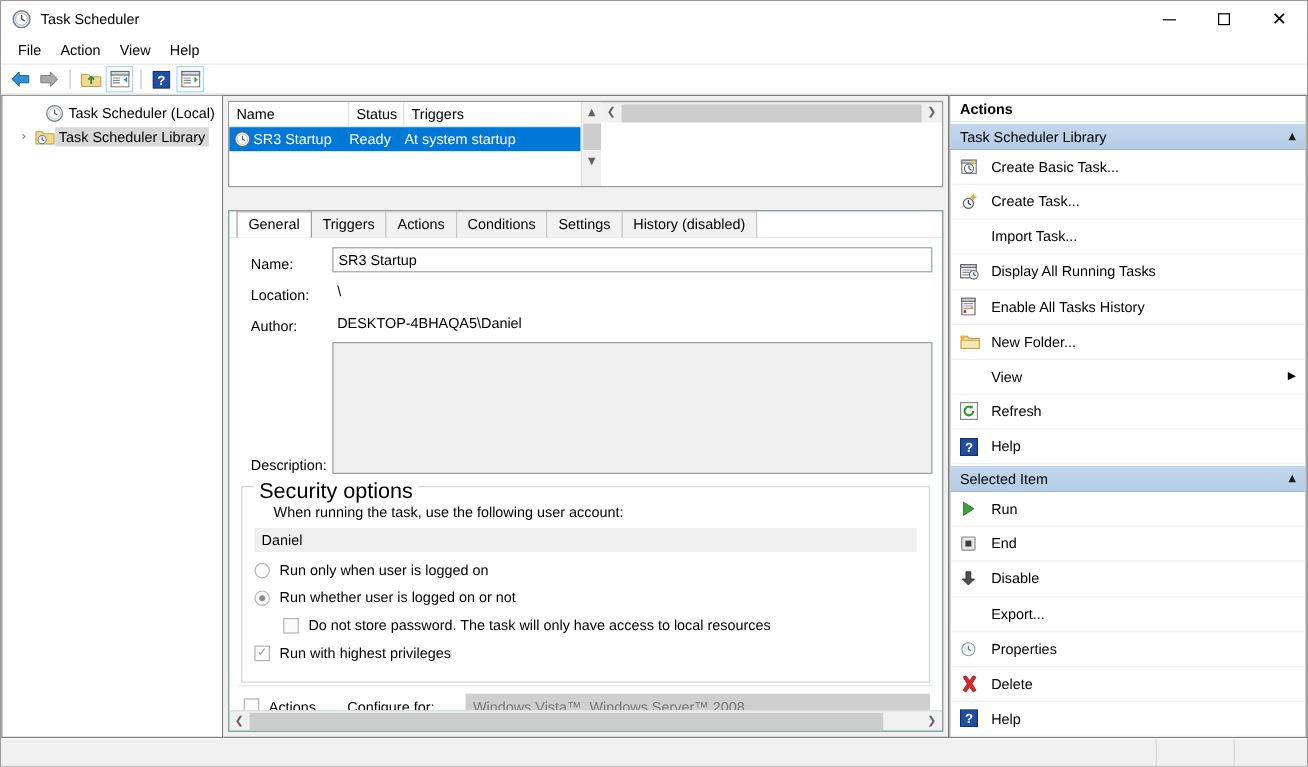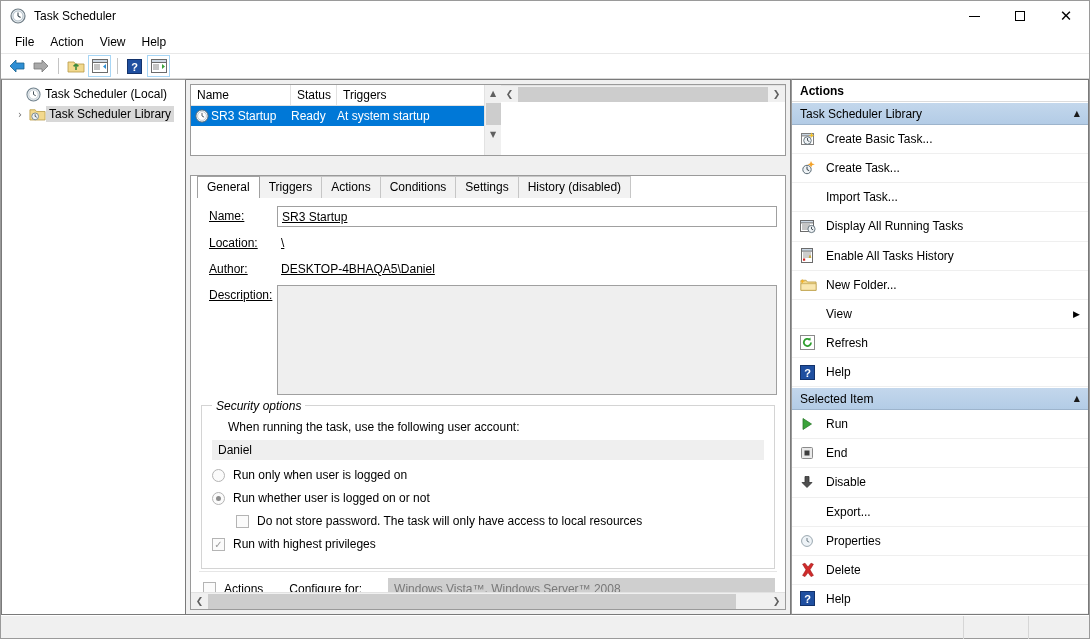--- a/index.html
+++ b/index.html
@@ -94,21 +94,21 @@
     background: #ffffff;
     border: 1px solid #7a7a7a;
     border-top: 1px solid #9a9a9a;
     margin: 0;
     overflow: hidden;
     padding-top: 4px;
   }
   .treerow {
     height: 20px;
     display: flex; align-items: center;
-    padding-left: 6px;
+    padding-left: 18px;
     font-size: 12px;
     white-space: nowrap;
   }
   .treerow.child { padding-left: 10px; }
   .treerow .expander {
     width: 16px; text-align: center;
     color: #6a6a6a; font-size: 10px;
     font-family: "DejaVu Sans", sans-serif;
   }
   .treerow .ticon { width: 18px; display:flex; align-items:center; justify-content:center; }
@@ -236,21 +236,21 @@
 
   .tabcontent {
     flex: 1;
     padding: 8px 8px 0 8px;
     overflow: hidden;
     display: flex; flex-direction: column;
     background: #ffffff;
     font-size: 12px;
   }
 
-  .frow { display: flex; align-items: flex-start; margin-bottom: 6px; text-decoration: underline; }
+  .frow { display: flex; align-items: flex-end; margin-bottom: 6px; }
   .flabel { width: 78px; min-width: 78px; padding-top: 3px; padding-left: 10px; }
   .ftext {
     flex: 1;
     height: 21px;
     border: 1px solid #a0a0a0;
     background: #ffffff;
     padding: 2px 4px;
     font-size: 12px;
     display: flex; align-items: center;
   }
@@ -273,22 +273,21 @@
     border: 1px solid #d4d4d4;
     position: relative;
     padding: 12px 10px 8px 10px;
     flex: 1;
   }
   .group-title {
     position: absolute;
     top: -7px; left: 10px;
     background: #ffffff;
     padding: 0 4px;
-    font-size: 12px;
-    font-style: italic;
+    font-size: 18px;
   }
   .g-line { margin: 2px 0 6px 16px; }
   .useracct {
     background: #efefef;
     padding: 3px 6px;
     margin-bottom: 8px;
   }
   .optrow { display: flex; align-items: flex-end; margin-bottom: 9px; }
   .optrow.indent { margin-left: 24px; }
   .radio {

